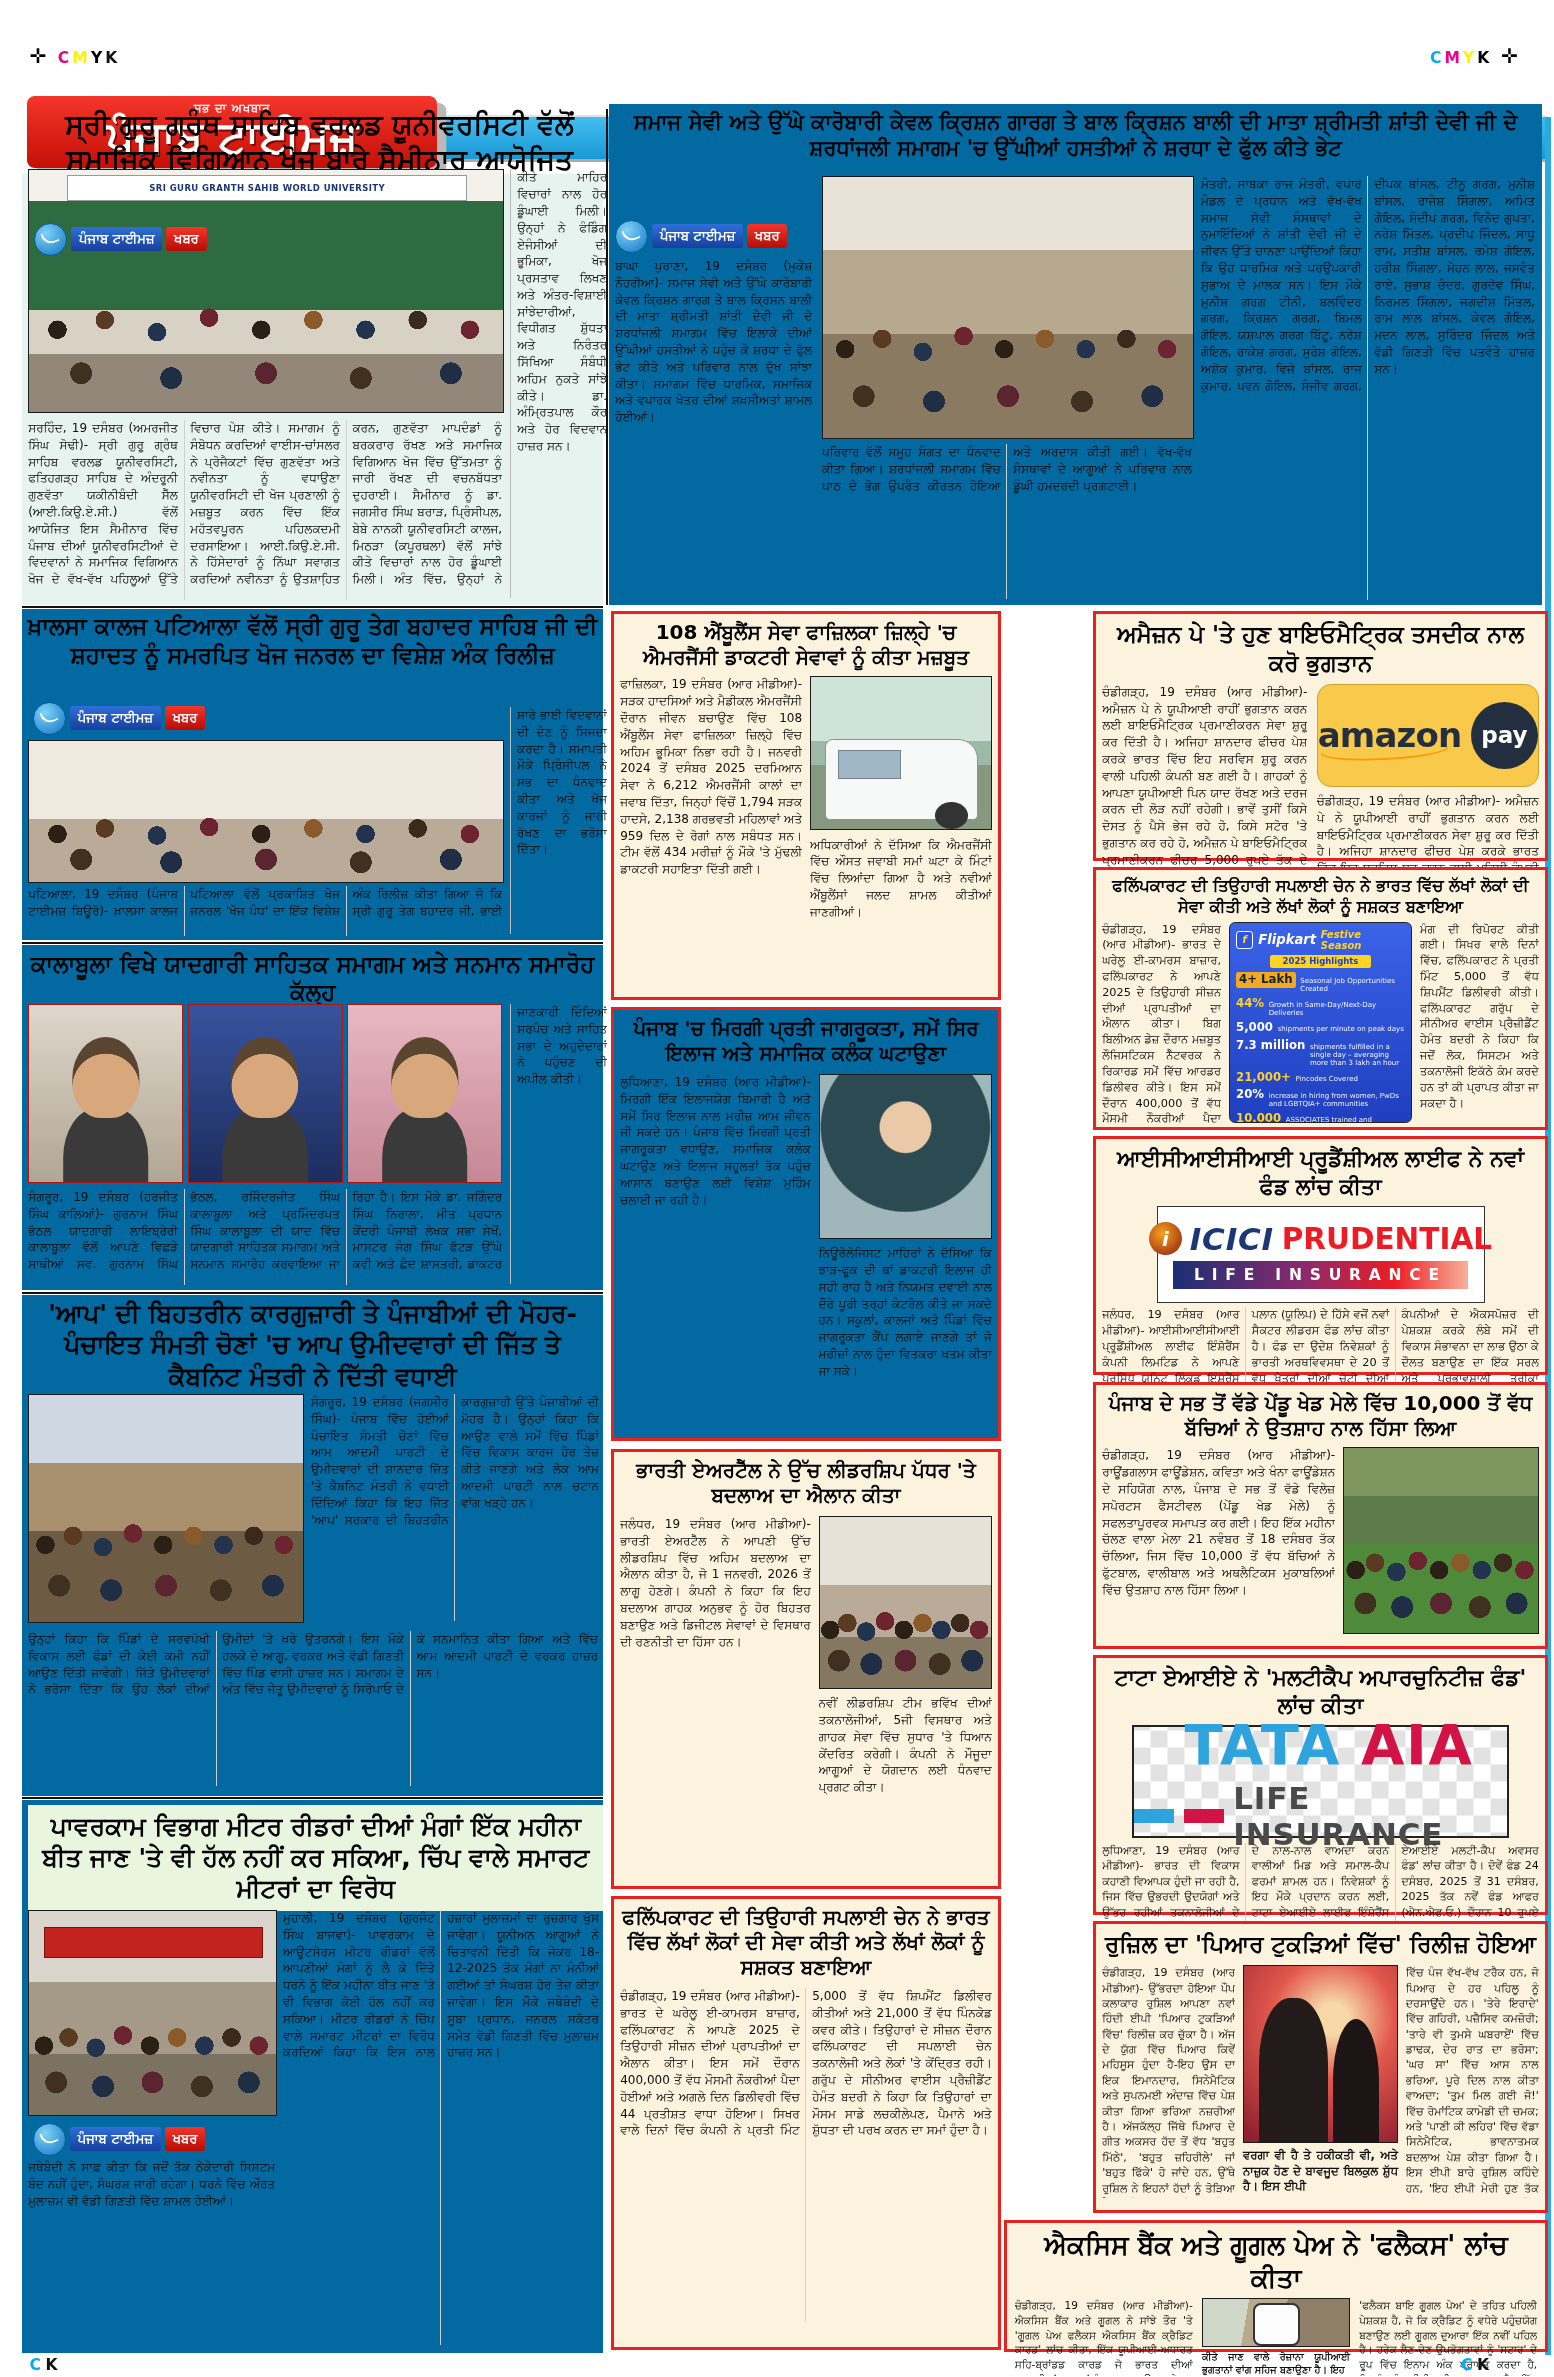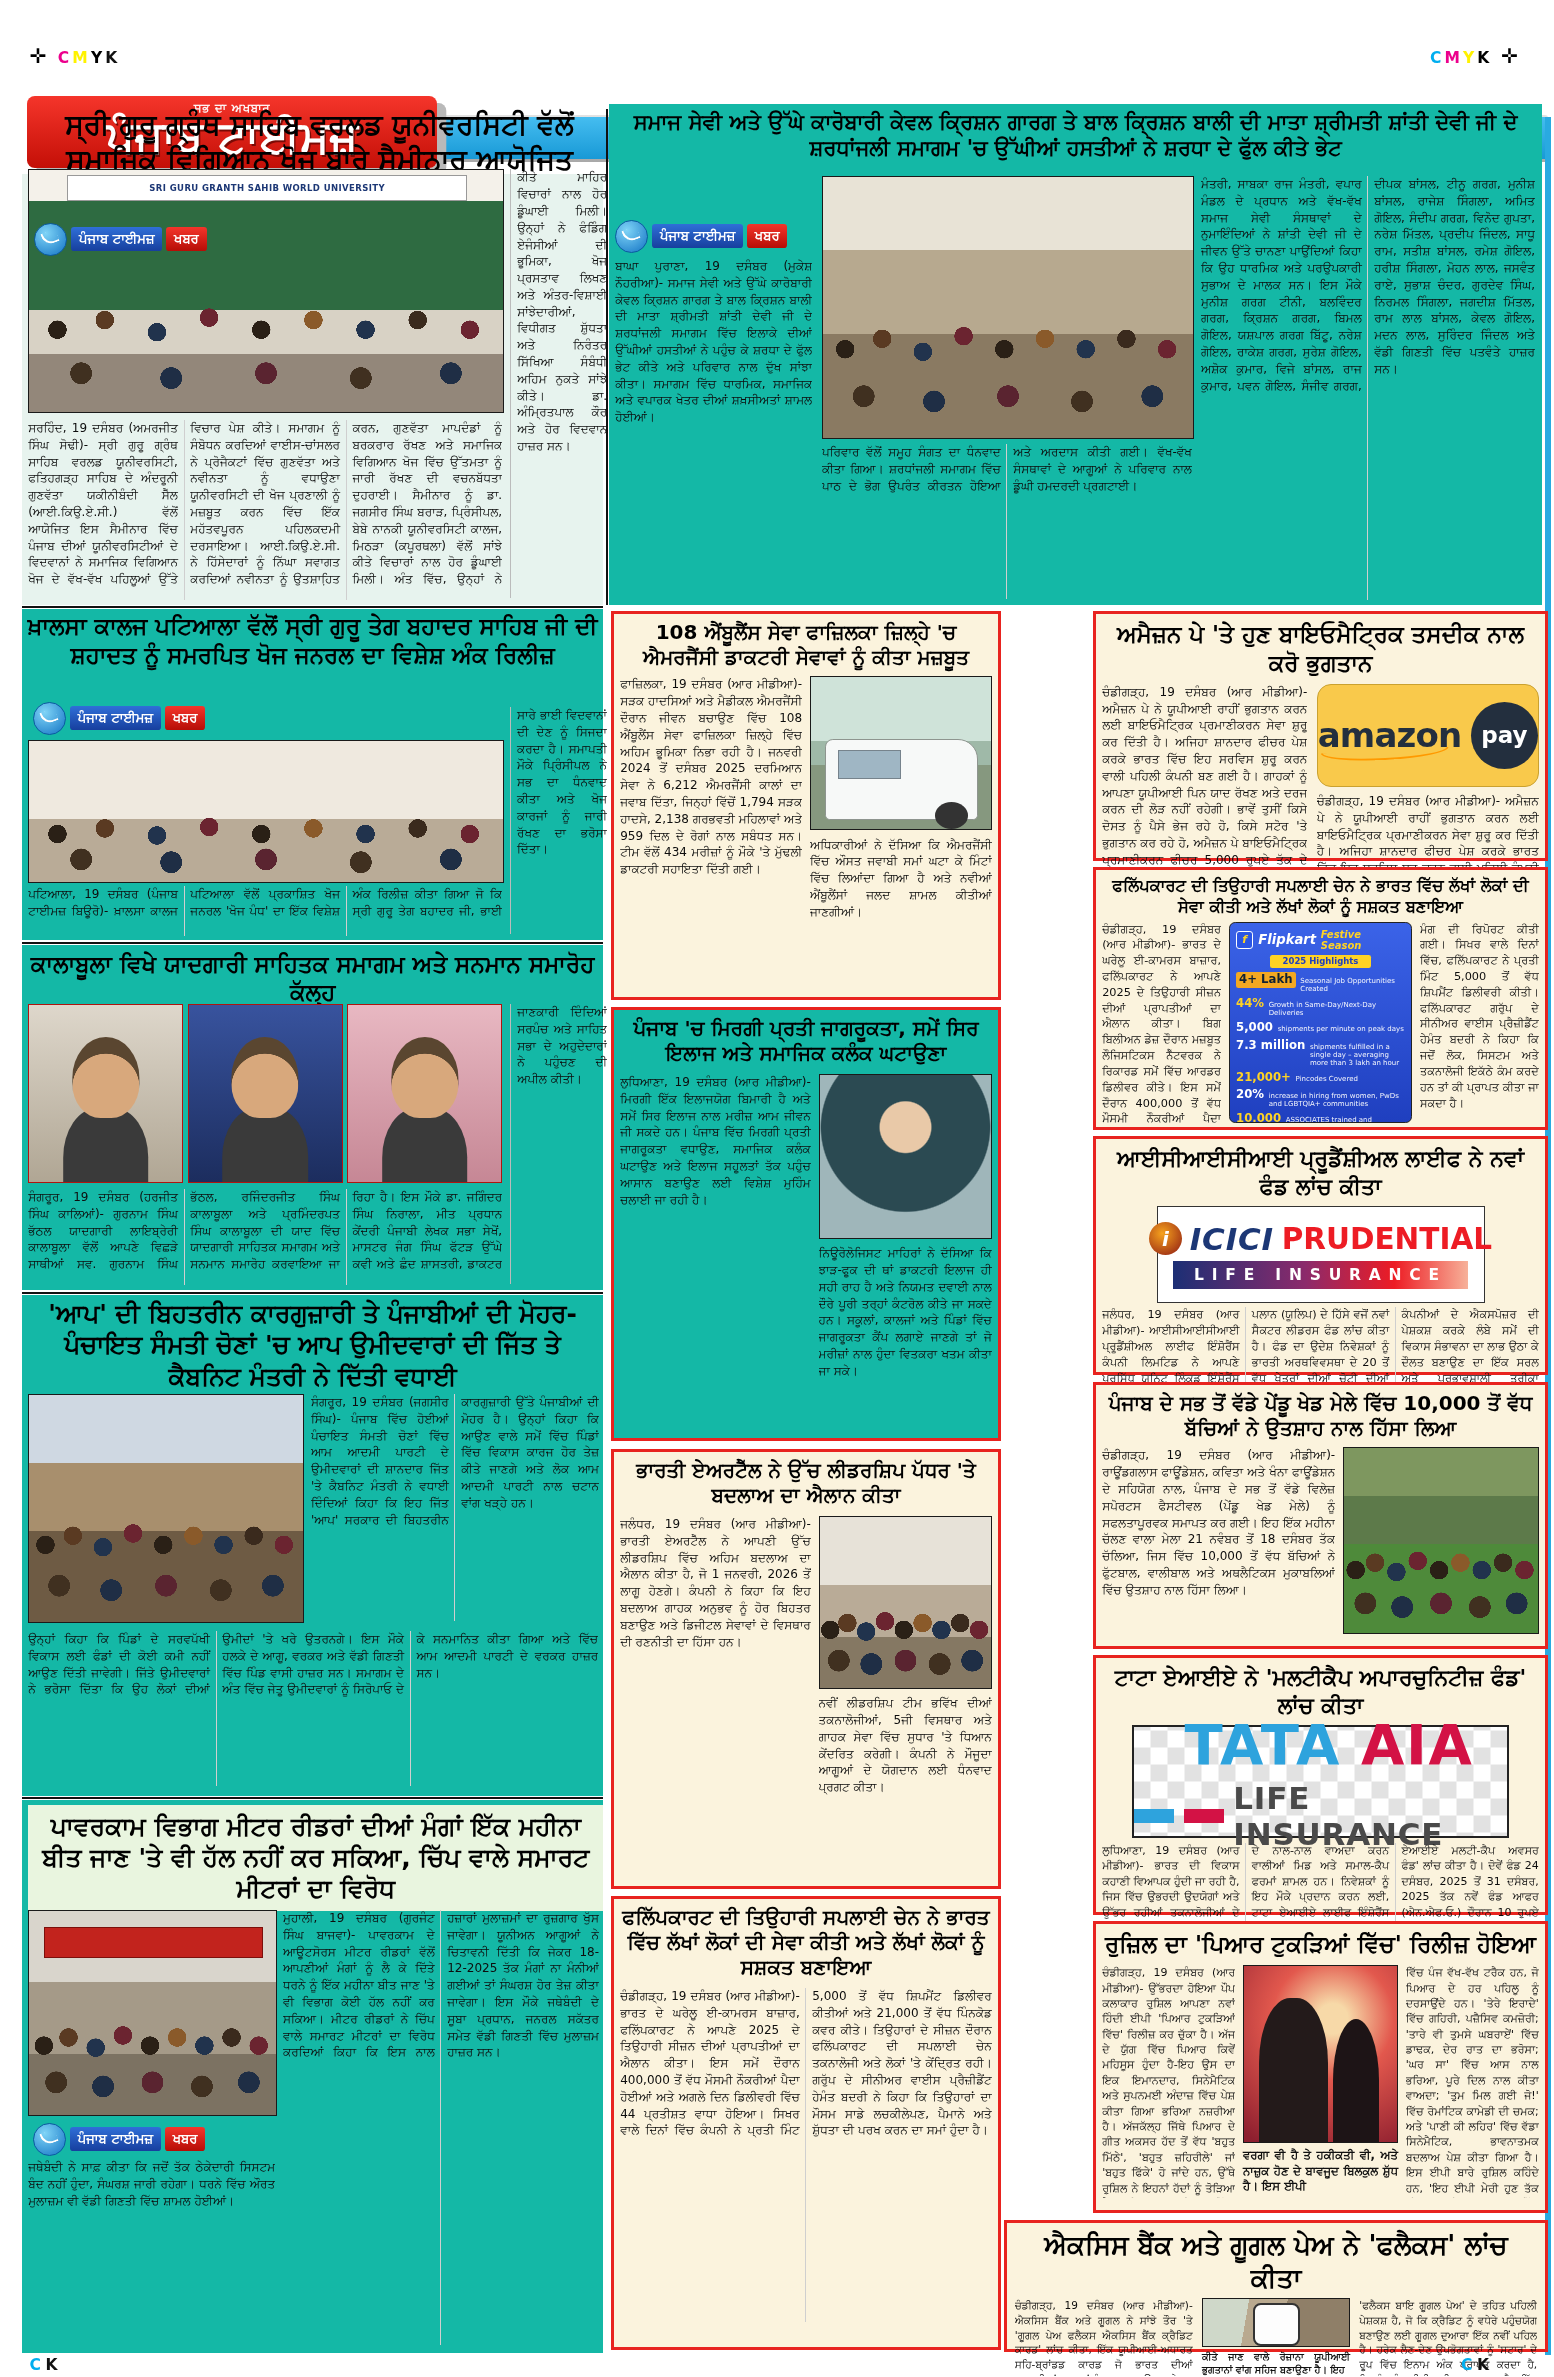--- a/index.html
+++ b/index.html
@@ -25,21 +25,21 @@
   .date-box{background:#fff;border:0.8px solid #222;transform:skewX(-14deg);display:flex;align-items:center;justify-content:center;gap:11px;}
   .date-box .inner{transform:skewX(14deg);white-space:nowrap;font-weight:bold;}
   .paper-name{font-size:15.5px;color:#000;}
   .date-txt{font-size:15.5px;color:#000;}
   .pageno{color:#fff;font-size:36px;font-weight:bold;}
   .blue-strip{background:#29aae1;}
   
   .art{box-sizing:border-box;}
   .bg-mint{background:#e7f3ee;}
   .bg-cream{background:#fbf3dd;}
-  .bg-white{background:#14b8a6;}
+  .bg-white{background:#0369a1;}
   .redbox{border:3.1px solid #e8231f;}
   .hl{font-weight:bold;color:#000;text-align:center;line-height:1.25;}
   .greenhl{background:#e9f5df;}
   .body-txt{font-size:12px;line-height:1.4;text-align:justify;color:#0d0d0d;}
   .cols2{column-count:2;column-gap:12.4px;column-rule:0.8px solid #cfcfcf;}
   .cols3{column-count:3;column-gap:12.4px;column-rule:0.8px solid #cfcfcf;}
   .rule-h{background:#111;height:1.6px;}
   .rule-v{background:#111;width:1.6px;}
   
   .badge{display:flex;align-items:center;gap:3.9px;height:28px;}

